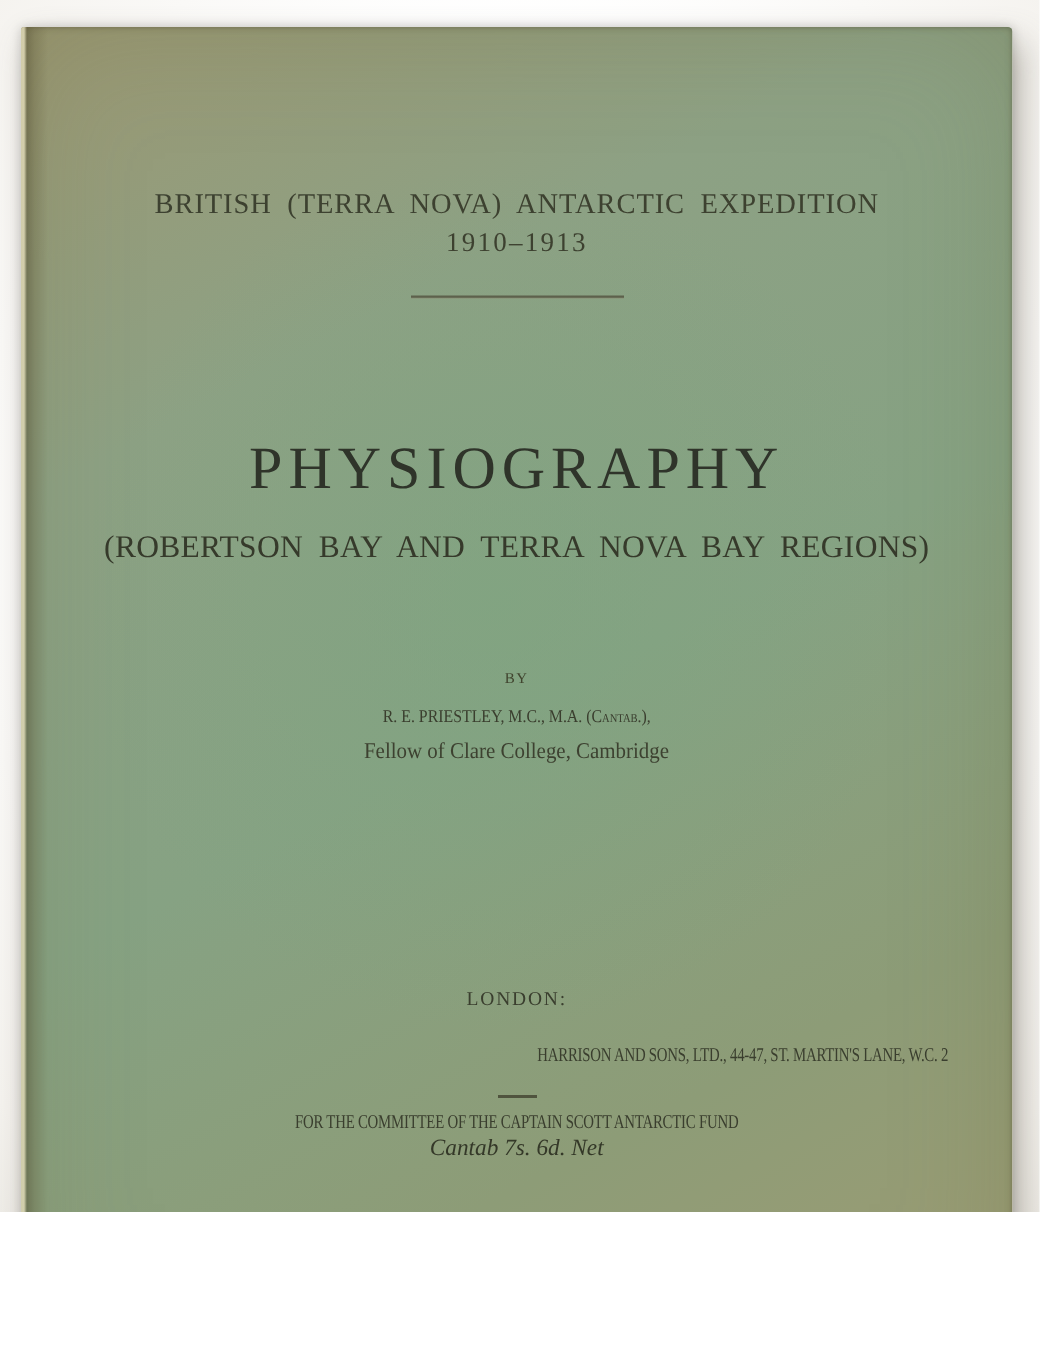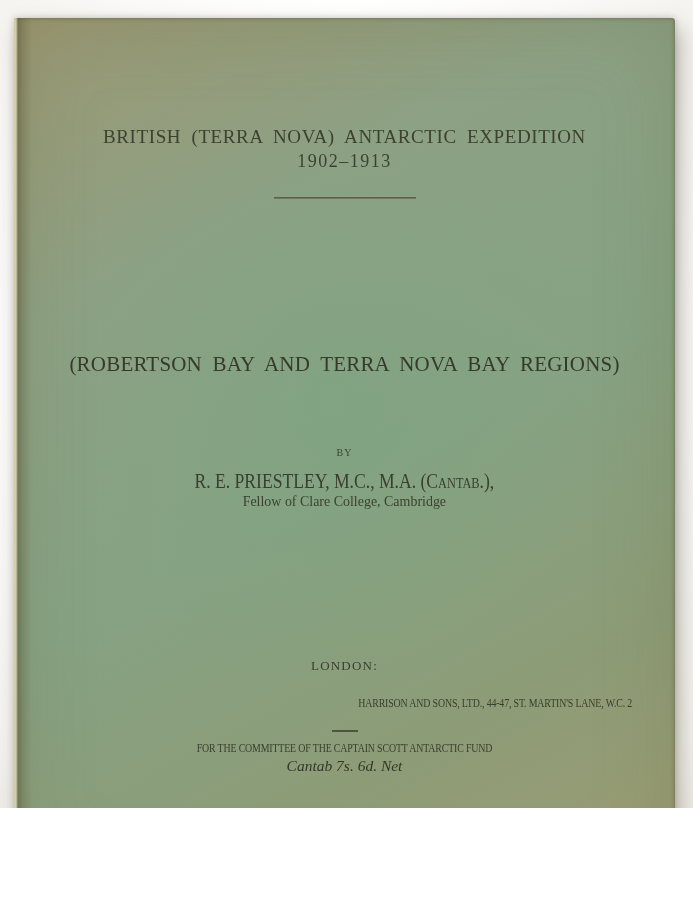--- a/index.html
+++ b/index.html
@@ -57,21 +57,21 @@
   .series-years   { top: 133px; font-size: 18px; letter-spacing: 1.5px; color: #3d4130; }
   .series-rule    { position: absolute; top: 179px; left: 50%; width: 142px; height: 2px;
                     transform: translateX(-50%);
                     background: linear-gradient(to bottom, #5d614c 0 55%, #8a8f75 100%); }
 
   .book-title     { top: 270px; font-size: 40px; font-weight: normal; letter-spacing: 4px;
                     word-spacing: 0; margin: 0; color: #2f342a; }
   .book-subtitle  { top: 334px; font-size: 21px; letter-spacing: 0.2px; word-spacing: 5px; color: #363a2b; }
 
   .by-label       { top: 429px; font-size: 10px; letter-spacing: 1px; color: #41452f; }
-  .author-name    { top: 452px; font-size: 20px; font-variant: small-caps; color: #3a3e2e; }
+  .author-name    { top: 452px; font-size: 12px; font-variant: small-caps; color: #3a3e2e; }
   .author-name .inner { transform: scaleX(0.88); }
   .author-affil   { top: 475px; font-size: 15px; color: #3d4130; font-family: Liberation Serif, serif; }
   .author-affil .inner { transform: scaleX(0.93); }
 
   .imprint-city      { top: 640px; font-size: 13px; letter-spacing: 1.2px; color: #3a3e2e; }
   .imprint-printer   { top: 663px; font-size: 10.5px; letter-spacing: 0.2px; word-spacing: 2px; }
   .imprint-publisher { top: 677px; font-size: 13px; text-align: right; }
   .imprint-publisher .inner { transform: scaleX(0.76); letter-spacing: -0.2px; }
   .imprint-committee { top: 722px; font-size: 13px; }
   .imprint-committee .inner { transform: scaleX(0.76); letter-spacing: -0.2px; }
@@ -82,23 +82,24 @@
 </style>
 </head>
 <body>
 
 <div class="scene">
   <div class="book-cover">
 
     <div class="spine-edge"></div>
 
     <div class="line series-title">BRITISH (TERRA NOVA) ANTARCTIC EXPEDITION</div>
-    <div class="line series-years">1902–1913</div>
+    <div class="line series-years">1910–1913</div>
     <div class="series-rule"></div>
 
+    <h1 class="line book-title">PHYSIOGRAPHY</h1>
     <div class="line book-subtitle">(ROBERTSON BAY AND TERRA NOVA BAY REGIONS)</div>
 
     <div class="line by-label">BY</div>
     <div class="line author-name">
       <span class="inner">R. E. PRIESTLEY, M.C., M.A. (Cantab.),</span>
     </div>
     <div class="line author-affil">
       <span class="inner">Fellow of Clare College, Cambridge</span>
     </div>
 

